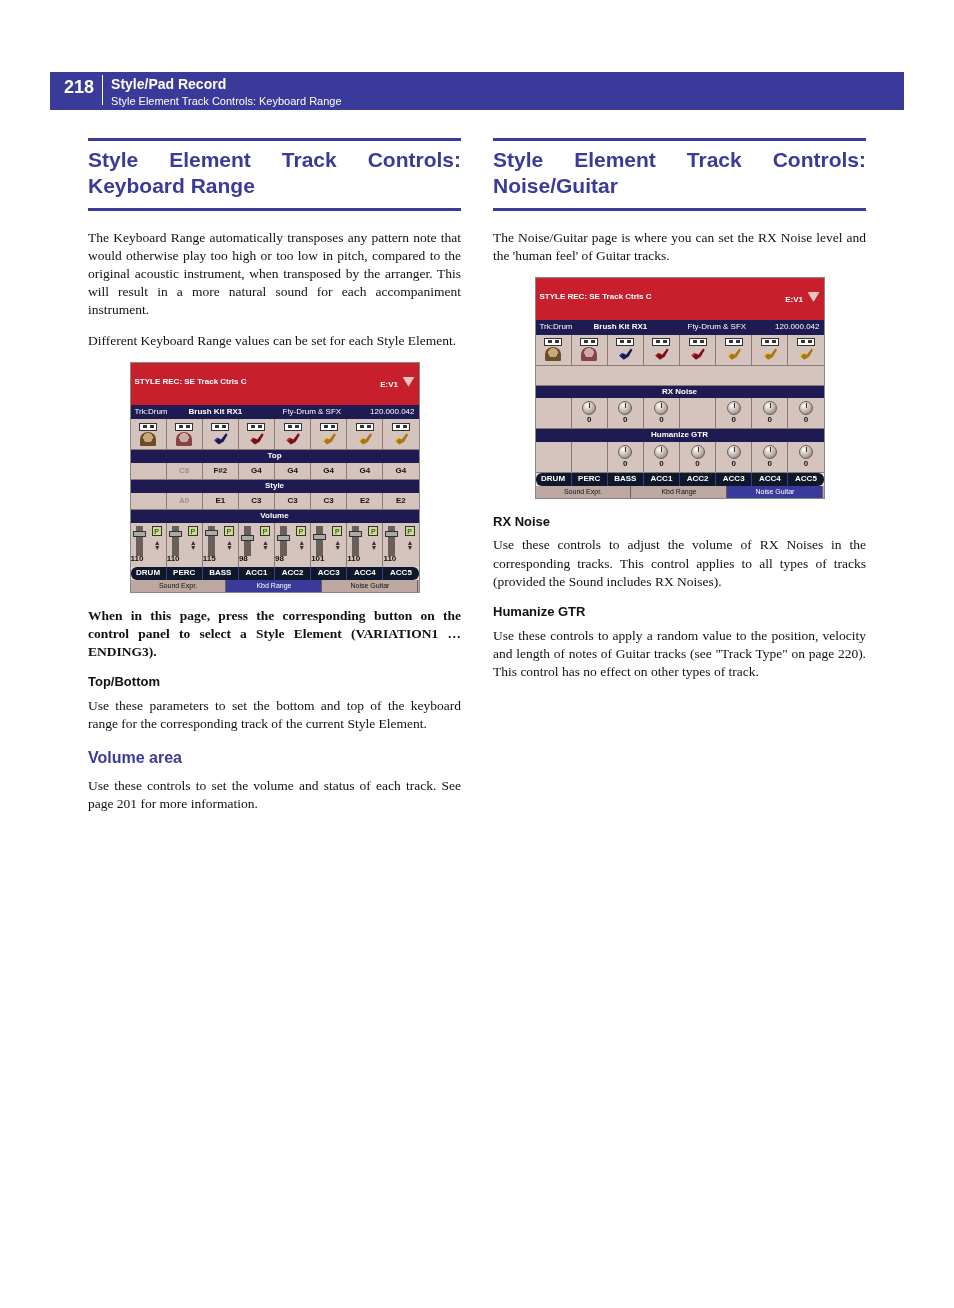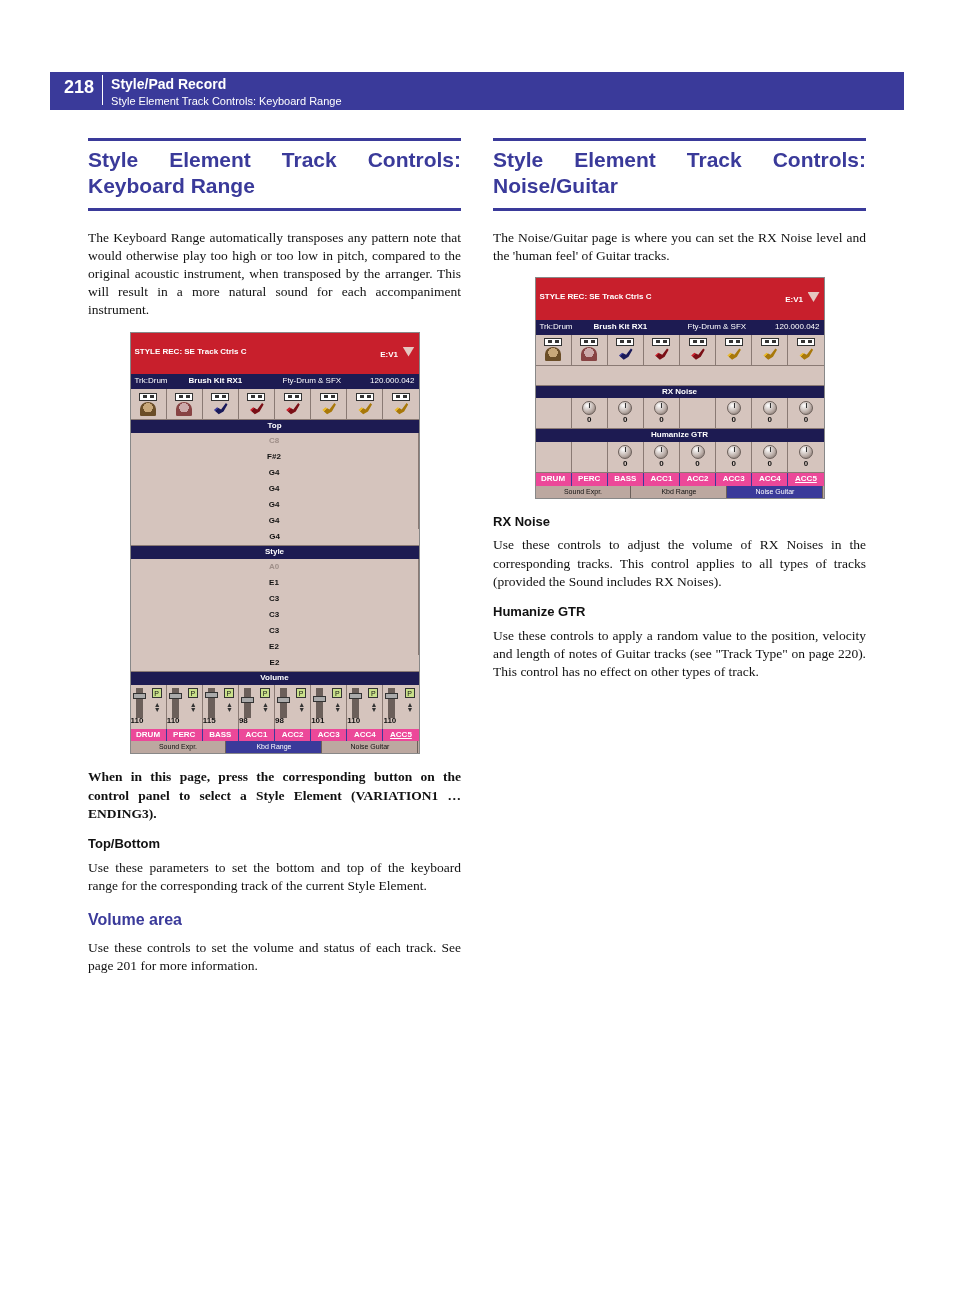--- a/index.html
+++ b/index.html
@@ -139,44 +139,44 @@
   .drum-a{background:radial-gradient(circle at 50% 40%, #c8a87a 40%, #6b4e28 41%);border-radius:50% 50% 8% 8%;}
   .drum-b{background:radial-gradient(circle at 50% 40%, #caa 40%, #844 41%);border-radius:50% 50% 8% 8%;}
   .gtr-b{background:linear-gradient(135deg,#3a3a9a 40%,#1a1a5a 41%);clip-path:polygon(10% 60%,40% 90%,70% 70%,95% 20%,85% 10%,55% 55%,30% 40%);}
   .gtr-r{background:linear-gradient(135deg,#c81f2c 40%,#7a0f16 41%);clip-path:polygon(10% 60%,40% 90%,70% 70%,95% 20%,85% 10%,55% 55%,30% 40%);}
   .gtr-y{background:linear-gradient(135deg,#e8b82a 40%,#a8780a 41%);clip-path:polygon(10% 60%,40% 90%,70% 70%,95% 20%,85% 10%,55% 55%,30% 40%);}
 
   .labband{
     background:#1d1b52;color:#fff;text-align:center;padding:1px 0;font-weight:700;
   }
   .valrow{
-    display:flex; background:#d5c4bd; border-bottom:1px solid #8a7a74;flex-direction:column;
+    display:flex; background:#d5c4bd; border-bottom:1px solid #8a7a74;
   }
   .valcell{
     flex:1; height:16px; line-height:16px; text-align:center;
     border-right:1px solid #8a7a74; color:#111; font-weight:700;
   }
   .valcell.dim{color:#9f8f89;}
   .valcell:last-child{border-right:none;}
 
   .slrow{display:flex;background:#d5c4bd;}
   .slcell{
     flex:1;border-right:1px solid #8a7a74;height:44px;position:relative;
     display:flex;align-items:flex-end;justify-content:flex-start;padding-bottom:2px;
   }
   .slcell:last-child{border-right:none;}
   .slider{position:absolute;left:5px;top:3px;width:7px;height:30px;background:#6b5f5a;}
   .knob{position:absolute;left:2px;width:13px;height:6px;background:#aaa;border:1px solid #333;}
   .pbox{position:absolute;right:4px;top:3px;width:10px;height:10px;border:1px solid #333;background:#c9e08a;font-size:7px;line-height:9px;text-align:center;}
   .arrows{position:absolute;right:5px;top:17px;font-size:7px;color:#333;line-height:5px;}
   .slval{font-weight:700;}
 
-  .trkrow{display:flex;background:#ec4899;color:#fff;}
+  .trkrow{display:flex;background:#0f172a;color:#fff;border-radius:6px;}
   .trkcell{flex:1;text-align:center;padding:1px 0;border-right:1px solid #3a3a9a;font-weight:700;}
-  .trkcell:last-child{border-right:none;text-decoration:underline;}
+  .trkcell:last-child{border-right:none;}
   .tabrow{display:flex;background:#bca8a0;}
   .tab{flex:0 0 33.33%;text-align:center;padding:2px 0;border-right:1px solid #6b5f5a;font-size:7px;line-height:8px;}
   .tab.sel{background:#3a3a9a;color:#fff;}
 
   .knobrow{display:flex;background:#d5c4bd;border-bottom:1px solid #8a7a74;}
   .kncell{flex:1;height:30px;border-right:1px solid #8a7a74;display:flex;flex-direction:column;align-items:center;justify-content:center;}
   .kncell:last-child{border-right:none;}
   .dial{width:14px;height:14px;border-radius:50%;background:radial-gradient(circle at 35% 30%,#fff,#b8aaa4 60%,#6b5f5a);border:1px solid #6b5f5a;position:relative;}
   .dial::after{content:"";position:absolute;left:6px;top:1px;width:1px;height:5px;background:#333;}
   .knval{font-weight:700;}
@@ -190,20 +190,21 @@
   <div class="titles">
     <div class="t1">Style/Pad Record</div>
     <div class="t2">Style Element Track Controls: Keyboard Range</div>
   </div>
 </div>
 
 <div class="columns">
 
   <h1 class="section">Style Element Track Controls: Keyboard Range</h1>
   <p class="body">The Keyboard Range automatically transposes any pattern note that would otherwise play too high or too low in pitch, compared to the original acoustic instrument, when transposed by the arranger. This will result in a more natural sound for each accompaniment instrument.</p>
+  <p class="body">Different Keyboard Range values can be set for each Style Element.</p>
 
   <div class="shot">
     <div class="titlebar">
       <span>STYLE REC: SE Track Ctrls   C</span>
       <span><span>E:V1</span>&nbsp;&nbsp;<span class="arrow"></span></span>
     </div>
     <div class="info">
       <span class="trk">Trk:Drum</span>
       <span class="kit">Brush Kit RX1</span>
       <span class="bank">Fty-Drum &amp; SFX</span>

